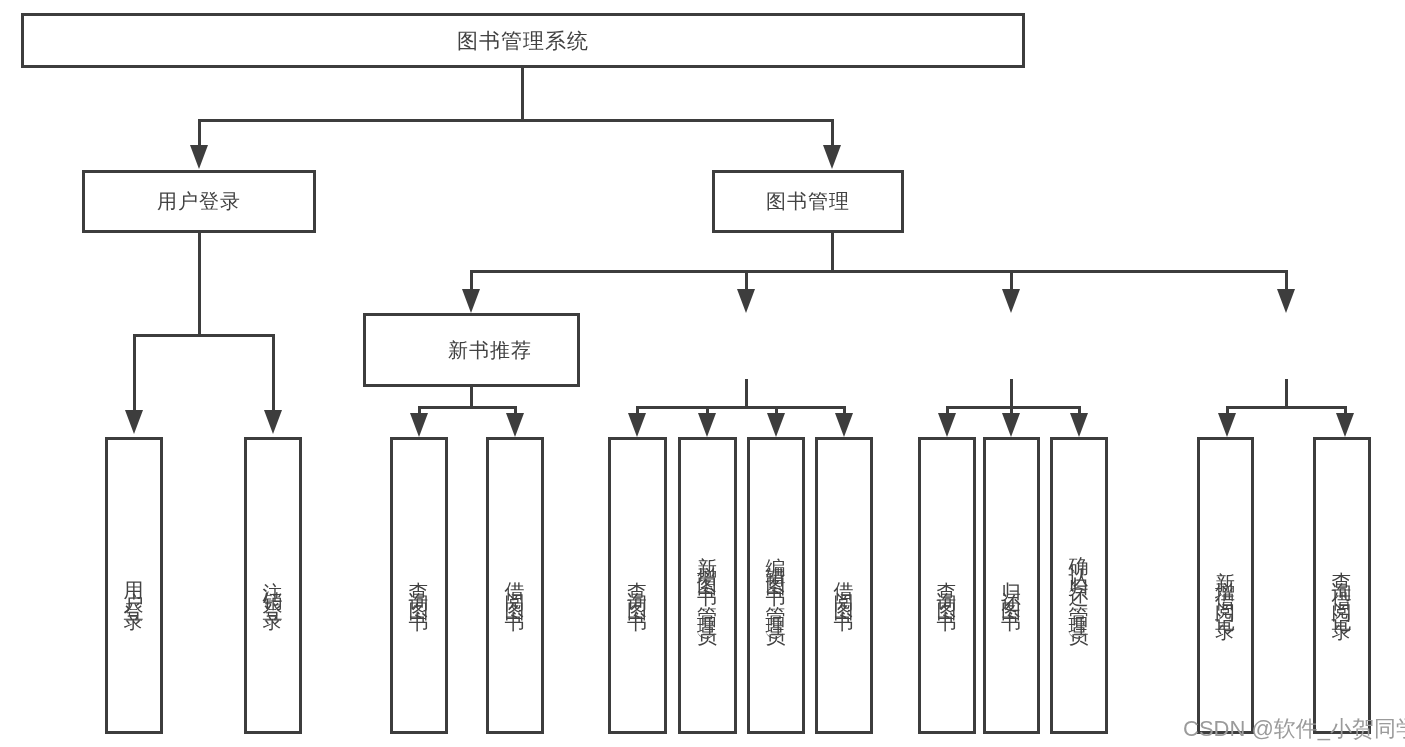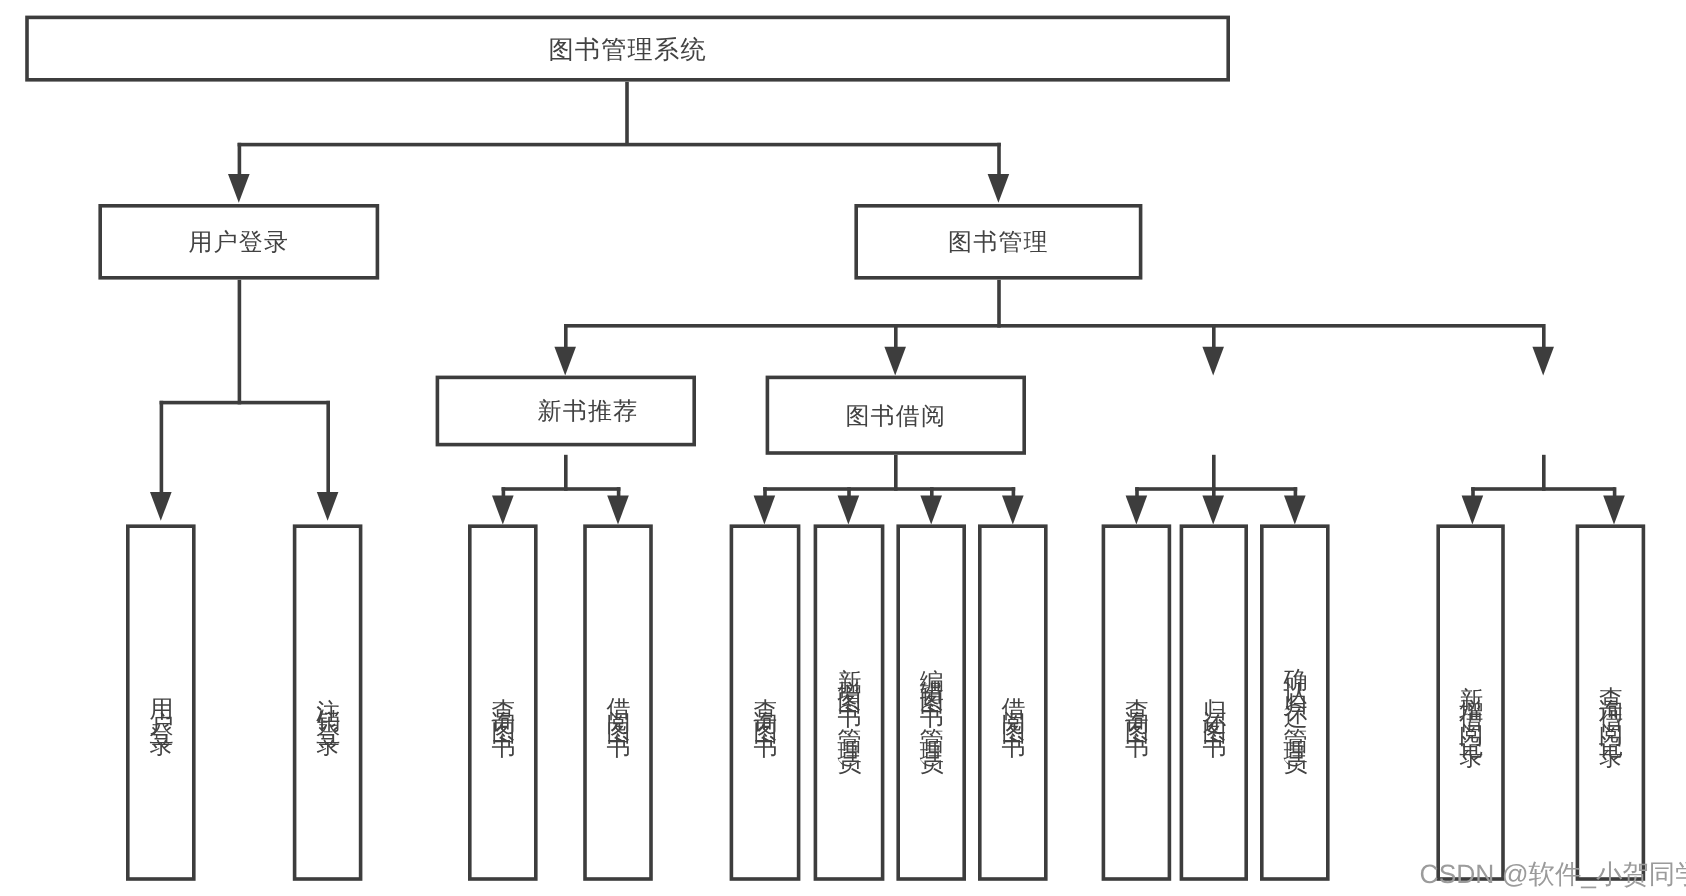--- a/index.html
+++ b/index.html
@@ -120,29 +120,26 @@
   <div class="vl" style="left:1344px; top:406px; height:10px;"></div>
   <div class="arr" style="left:1336px; top:413px;"></div>
 
   <div class="node h root-box" style="left:21px; top:13px; width:1004px; height:55px;text-align:right;">
     <span>图书管理系统</span>
   </div>
 
   <div class="node h" style="left:82px; top:170px; width:234px; height:63px;">
     <span>用户登录</span>
   </div>
-  <div class="node h" style="left:712px; top:170px; width:240px; height:63px;">
+  <div class="node h" style="left:712px; top:170px; width:192px; height:63px;">
     <span>图书管理</span>
   </div>
 
-  <div class="node h" style="left:363px; top:313px; width:217px; height:59px;padding-left:37px;">
+  <div class="node h" style="left:363px; top:313px; width:217px; height:74px;padding-left:37px;">
     <span>新书推荐</span>
-  </div>
-  <div class="node h" style="left:638px; top:313px; width:217px; height:66px;">
-    <span>图书借阅</span>
   </div>
 
   <div class="node v" style="left:105px; top:437px; width:58px; height:297px;">
     <span class="vtext">用户登录</span>
   </div>
   <div class="node v" style="left:244px; top:437px; width:58px; height:297px;">
     <span class="vtext">注销登录</span>
   </div>
 
   <div class="node v" style="left:390px; top:437px; width:58px; height:297px;">

